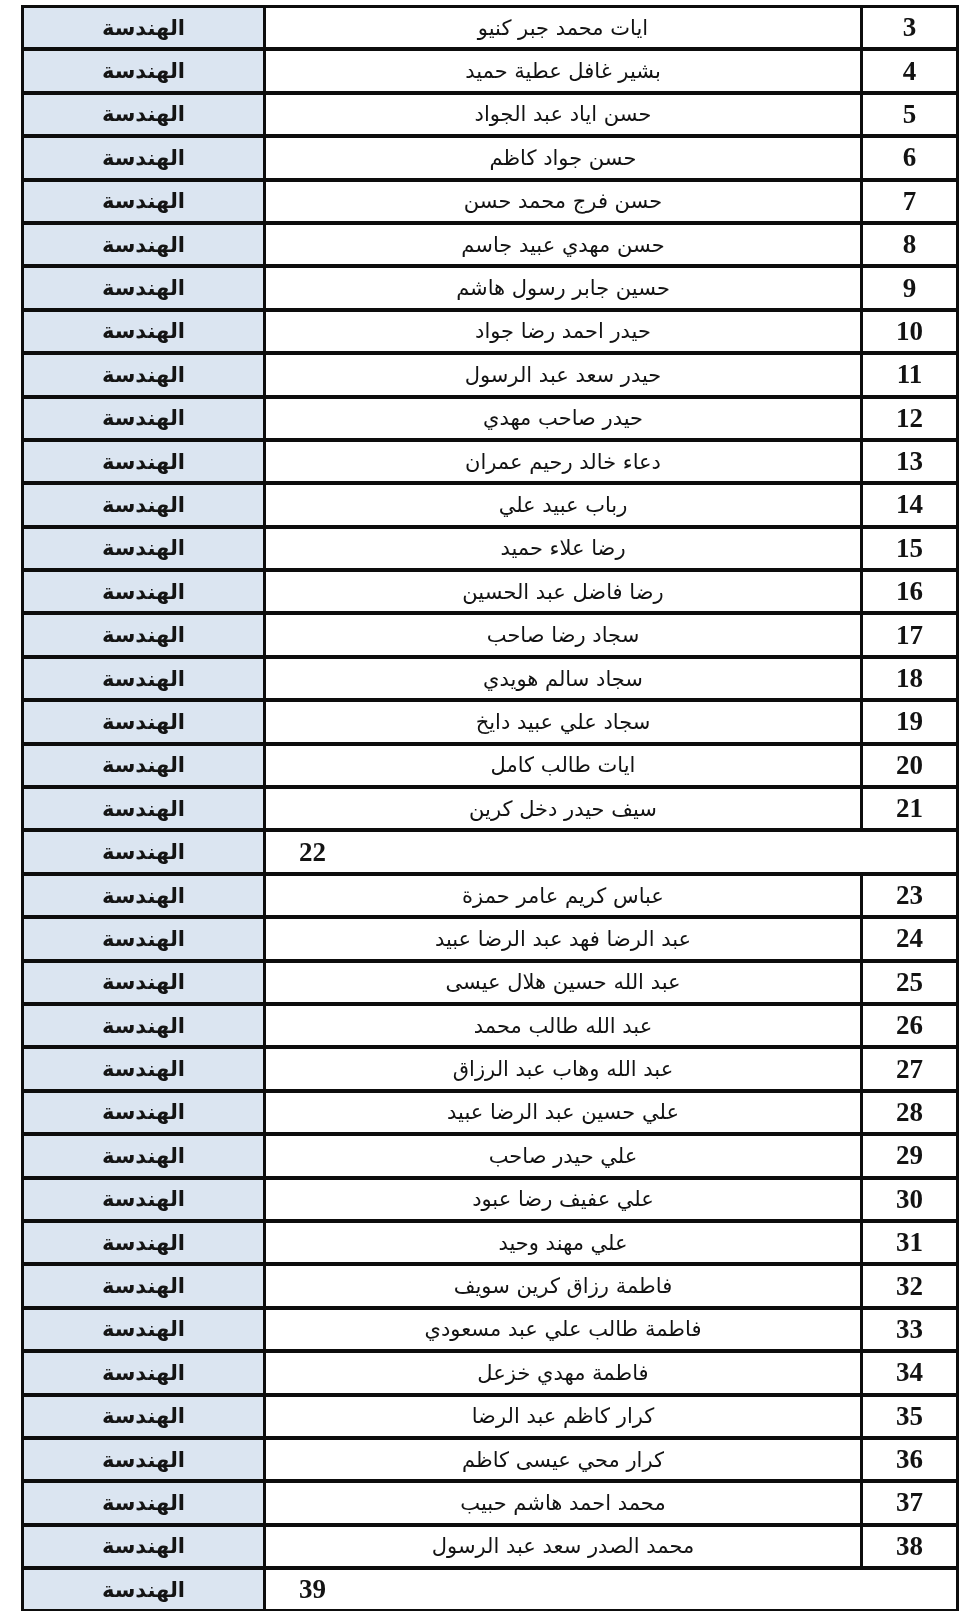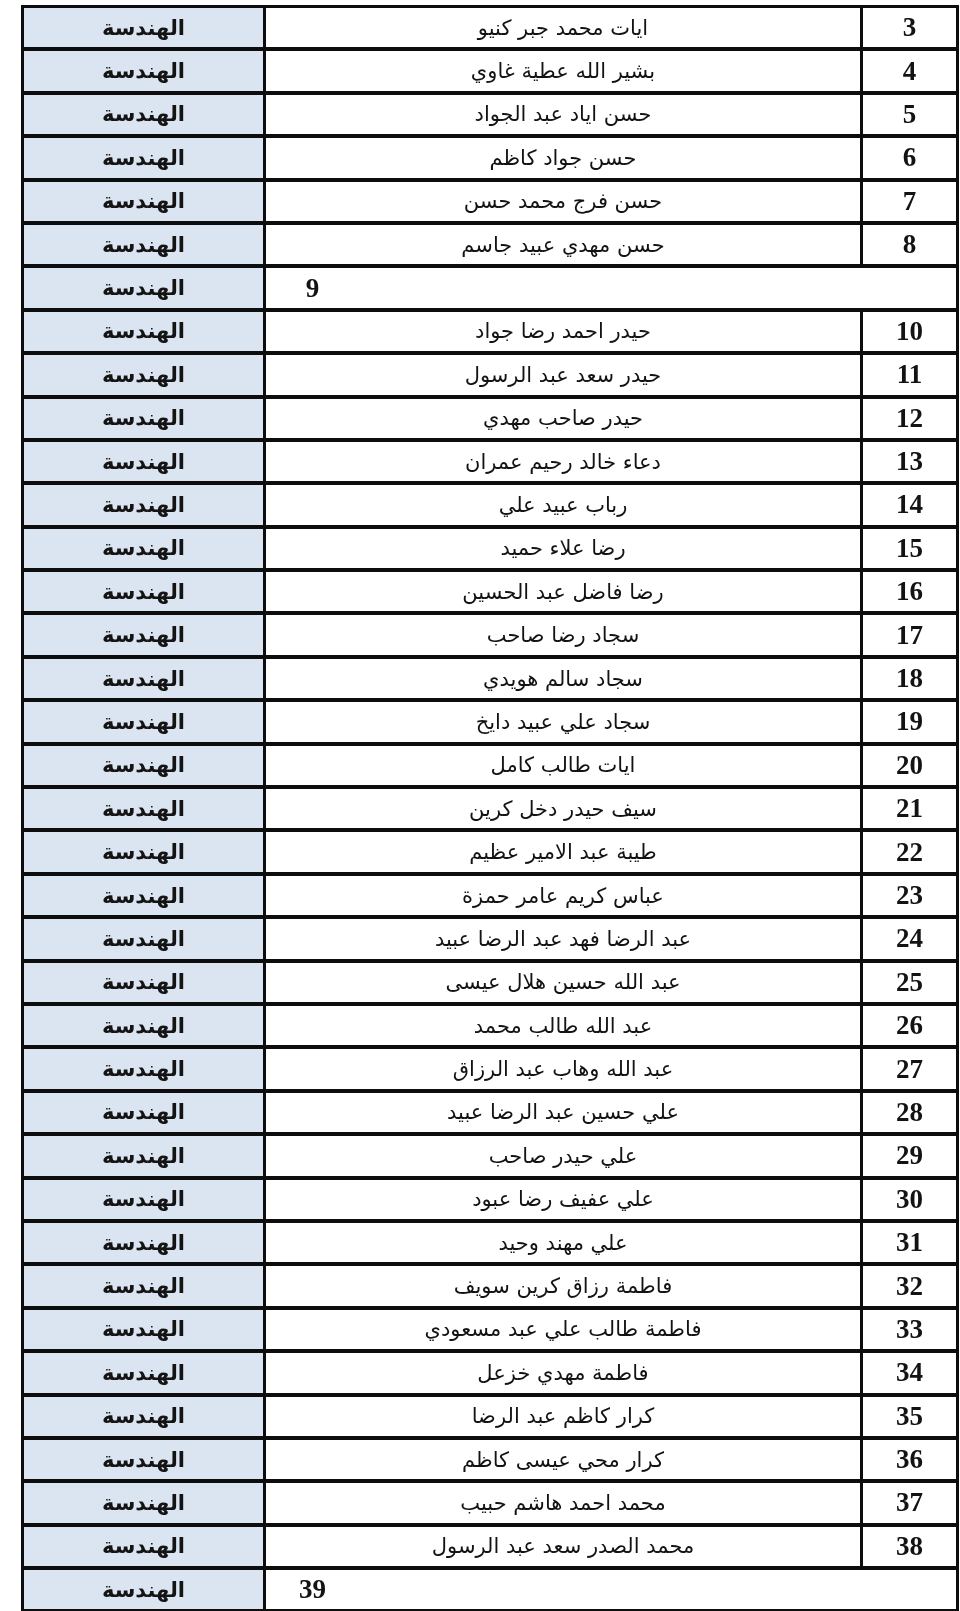--- a/index.html
+++ b/index.html
@@ -82,21 +82,21 @@
 
 <div class="scan-page">
   <div class="students-table" id="students-table">
       <div class="row">
         <div class="cell dept">الهندسة</div>
         <div class="cell name">ايات محمد جبر كنيو</div>
         <div class="cell num">3</div>
       </div>
       <div class="row">
         <div class="cell dept">الهندسة</div>
-        <div class="cell name">بشير الله عطية غاوي</div>
+        <div class="cell name">بشير غافل عطية حميد</div>
         <div class="cell num">4</div>
       </div>
       <div class="row">
         <div class="cell dept">الهندسة</div>
         <div class="cell name">حسن اياد عبد الجواد</div>
         <div class="cell num">5</div>
       </div>
       <div class="row">
         <div class="cell dept">الهندسة</div>
         <div class="cell name">حسن جواد كاظم</div>
@@ -107,20 +107,21 @@
         <div class="cell name">حسن فرج محمد حسن</div>
         <div class="cell num">7</div>
       </div>
       <div class="row">
         <div class="cell dept">الهندسة</div>
         <div class="cell name">حسن مهدي عبيد جاسم</div>
         <div class="cell num">8</div>
       </div>
       <div class="row">
         <div class="cell dept">الهندسة</div>
+        <div class="cell name">حسين جابر رسول هاشم</div>
         <div class="cell num">9</div>
       </div>
       <div class="row">
         <div class="cell dept">الهندسة</div>
         <div class="cell name">حيدر احمد رضا جواد</div>
         <div class="cell num">10</div>
       </div>
       <div class="row">
         <div class="cell dept">الهندسة</div>
         <div class="cell name">حيدر سعد عبد الرسول</div>
@@ -171,21 +172,20 @@
         <div class="cell name">ايات طالب كامل</div>
         <div class="cell num">20</div>
       </div>
       <div class="row">
         <div class="cell dept">الهندسة</div>
         <div class="cell name">سيف حيدر دخل كرين</div>
         <div class="cell num">21</div>
       </div>
       <div class="row">
         <div class="cell dept">الهندسة</div>
-        <div class="cell name">طيبة عبد الامير عظيم</div>
         <div class="cell num">22</div>
       </div>
       <div class="row">
         <div class="cell dept">الهندسة</div>
         <div class="cell name">عباس كريم عامر حمزة</div>
         <div class="cell num">23</div>
       </div>
       <div class="row">
         <div class="cell dept">الهندسة</div>
         <div class="cell name">عبد الرضا فهد عبد الرضا عبيد</div>

